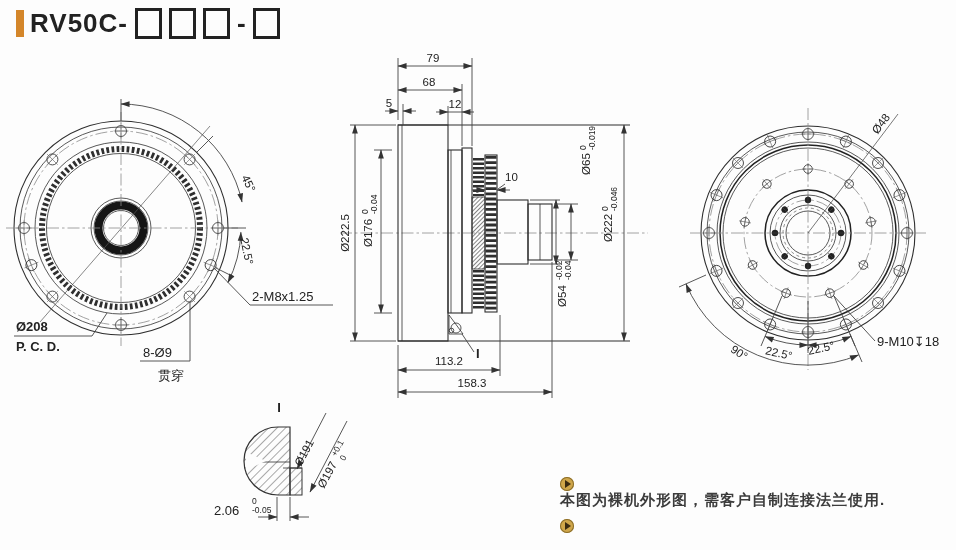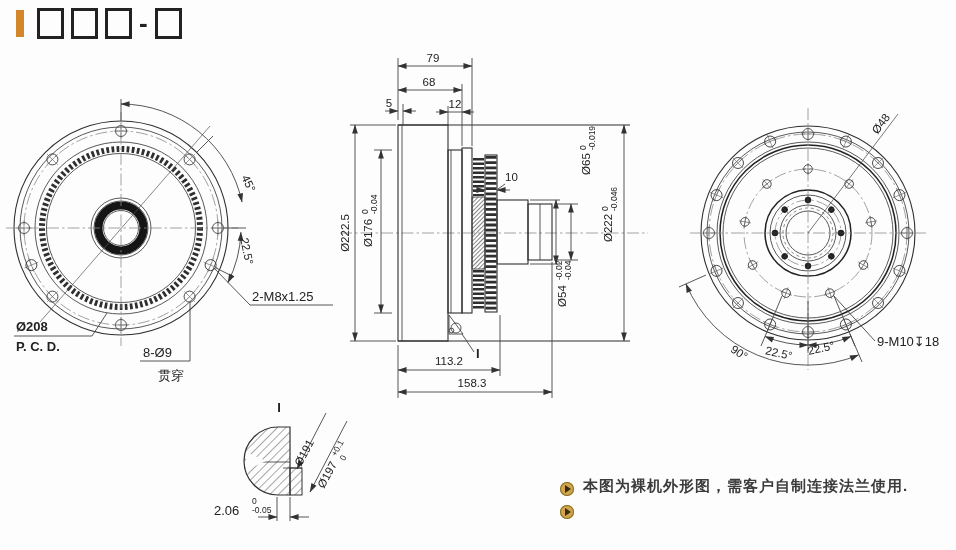--- a/index.html
+++ b/index.html
@@ -7,21 +7,21 @@
        font-family:"Liberation Sans","DejaVu Sans",sans-serif;}
   .stage{position:absolute;inset:0;}
   
   .title{position:absolute;left:16px;top:8px;display:flex;align-items:center;}
   .title .bar{width:8px;height:27px;background:#d4862a;margin-right:6px;}
   .title .model{font-size:26px;font-weight:bold;color:#222;letter-spacing:1px;}
   .title .box{display:inline-block;width:21px;height:25px;border:3px solid #222;margin-left:7px;vertical-align:middle;}
   .title .dash{font-size:26px;font-weight:bold;color:#222;margin-left:7px;}
   
   .notes{position:absolute;left:560px;top:477px;}
-  .note-row{display:flex;align-items:flex-end;margin-bottom:9px;}
+  .note-row{display:flex;align-items:flex-start;margin-bottom:9px;flex-direction:column;}
   .bullet{width:14px;height:14px;border-radius:50%;background:#cfa64a;display:flex;align-items:center;justify-content:center;margin-right:9px;flex:0 0 auto;box-shadow:inset 0 0 0 1px #8a6d2a;}
   .bullet i{display:block;width:0;height:0;border-top:4px solid transparent;border-bottom:4px solid transparent;border-left:6px solid #3a2a10;margin-left:2px;}
   .note-text{font-size:15px;font-weight:600;color:#3c3c3c;letter-spacing:1px;white-space:nowrap;}
   
   svg text{font-family:"Liberation Sans","DejaVu Sans",sans-serif;}
   .ln{stroke:#2e2e2e;fill:none;stroke-width:1.1;}
   .lt{stroke:#2e2e2e;fill:none;stroke-width:0.8;}
   .lk{stroke:#222;fill:none;stroke-width:1.5;}
   .cl{stroke:#8a8a8a;fill:none;stroke-width:0.8;stroke-dasharray:12 3 2.5 3;}
   .dl{stroke:#444;fill:none;stroke-width:0.9;}
@@ -31,20 +31,21 @@
   .mk{font-size:13px;font-weight:bold;fill:#222;}
 </style>
 </head>
 <body>
 
 <div class="stage">
 
   
   <div class="title">
     <span class="bar"></span>
+    <span class="model">RV50C-</span>
     <span class="box"></span>
     <span class="box"></span>
     <span class="box"></span>
     <span class="dash">-</span>
     <span class="box"></span>
   </div>
 
   
   <svg width="956" height="550" viewBox="0 0 956 550">
     <defs>

